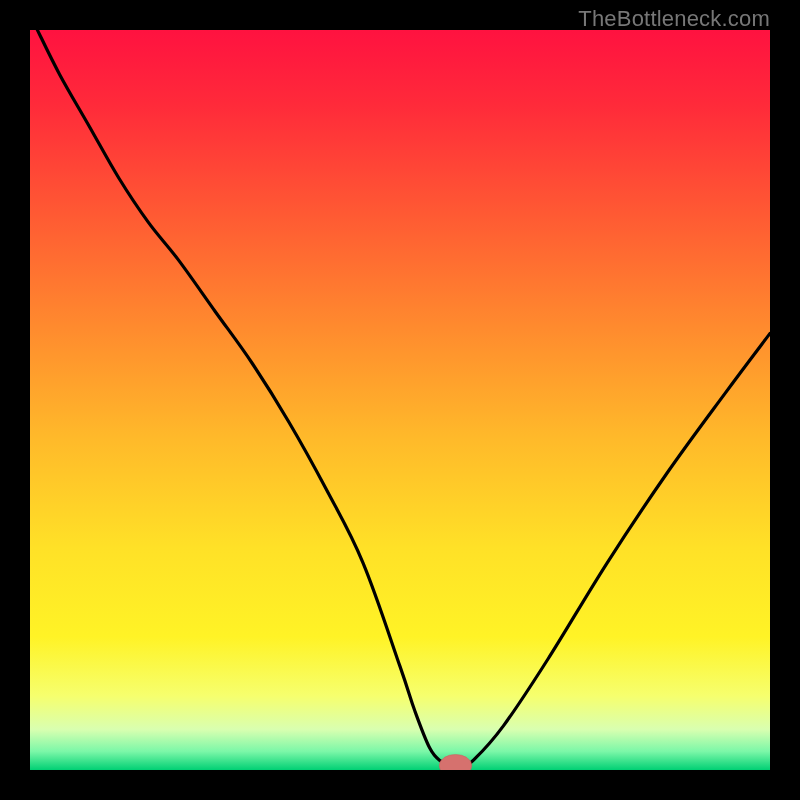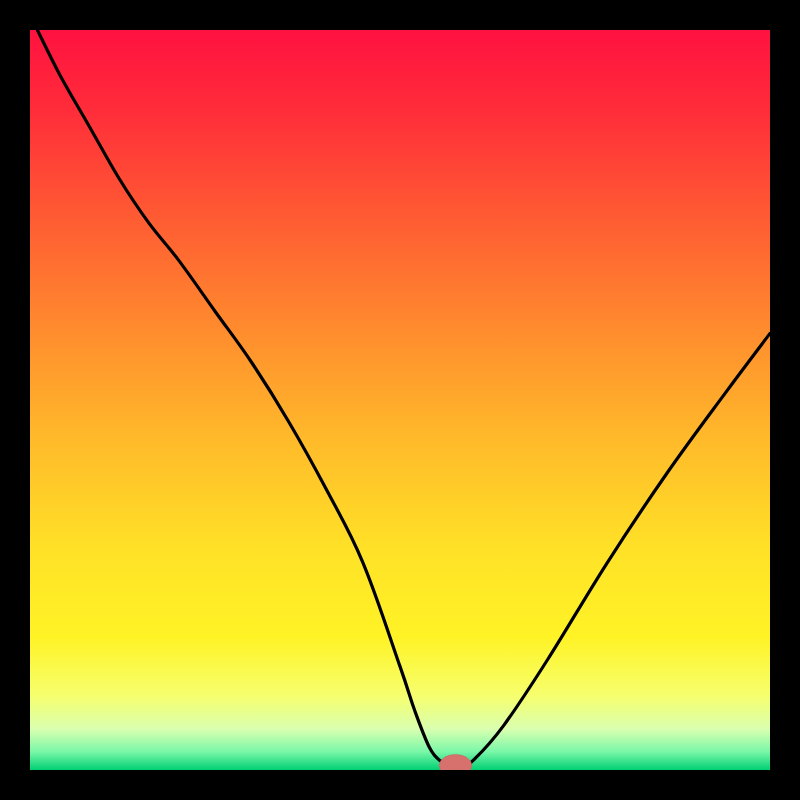--- a/index.html
+++ b/index.html
@@ -34,20 +34,21 @@
     font-weight: 500;
     letter-spacing: 0.2px;
   }
   svg { display: block; }
 </style>
 </head>
 <body>
 
 <div class="frame">
 
+  <div class="watermark">TheBottleneck.com</div>
 
   <div class="plot-area">
     <svg id="chart-svg" width="740" height="740" viewBox="0 0 740 740" preserveAspectRatio="none">
       <defs>
         <linearGradient id="bg-grad" x1="0" y1="0" x2="0" y2="1">
             <stop offset="0.00%" stop-color="#ff1240"></stop>
             <stop offset="10.00%" stop-color="#ff2a3a"></stop>
             <stop offset="25.00%" stop-color="#ff5a33"></stop>
             <stop offset="40.00%" stop-color="#ff8a2e"></stop>
             <stop offset="55.00%" stop-color="#ffb92a"></stop>

